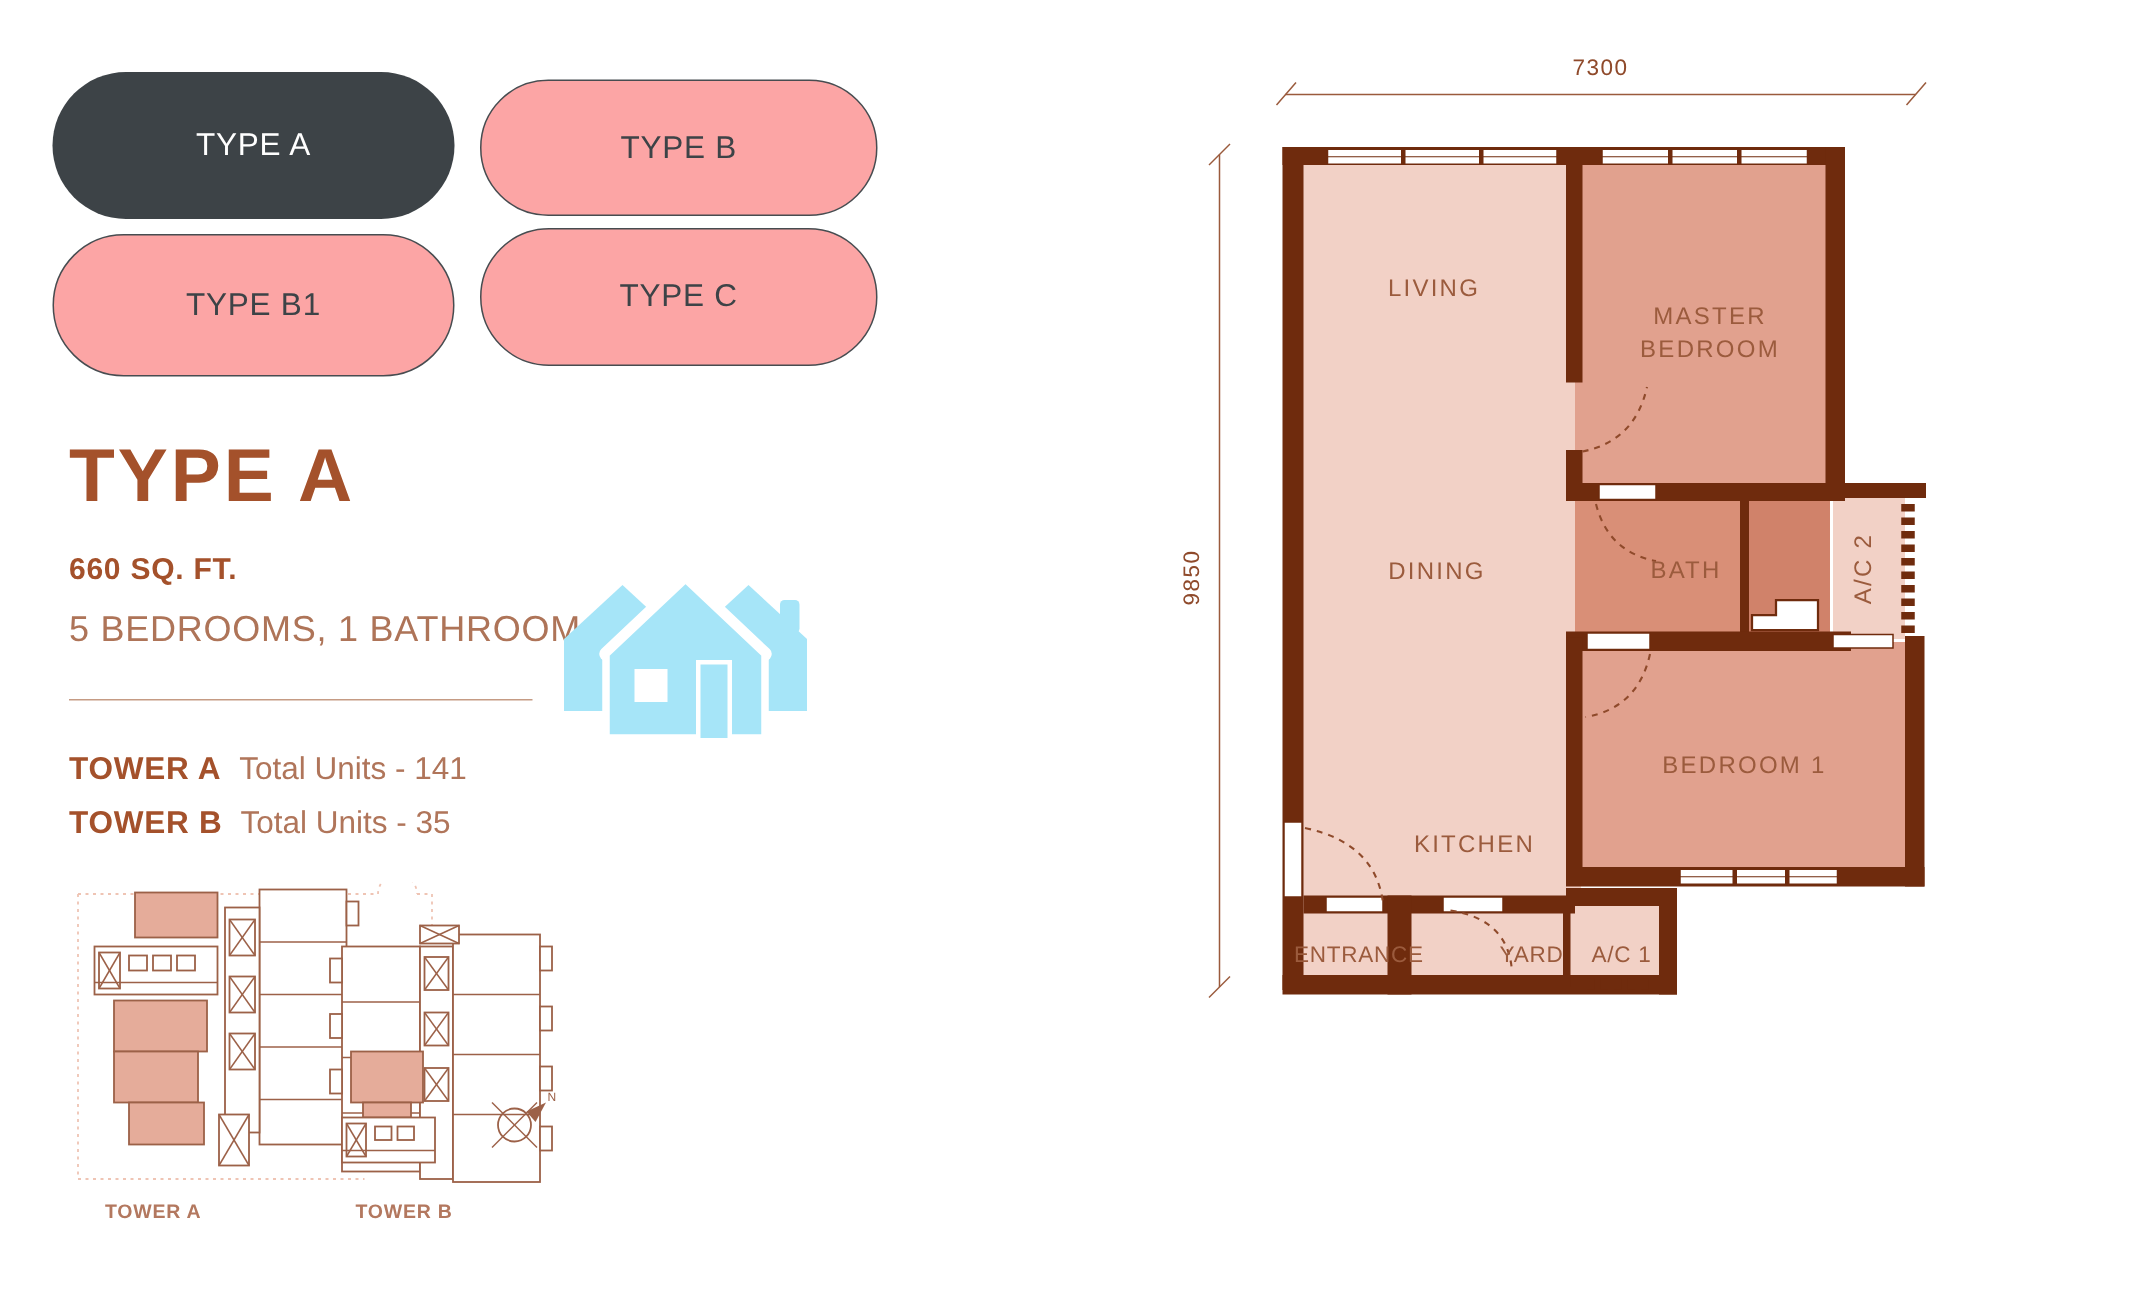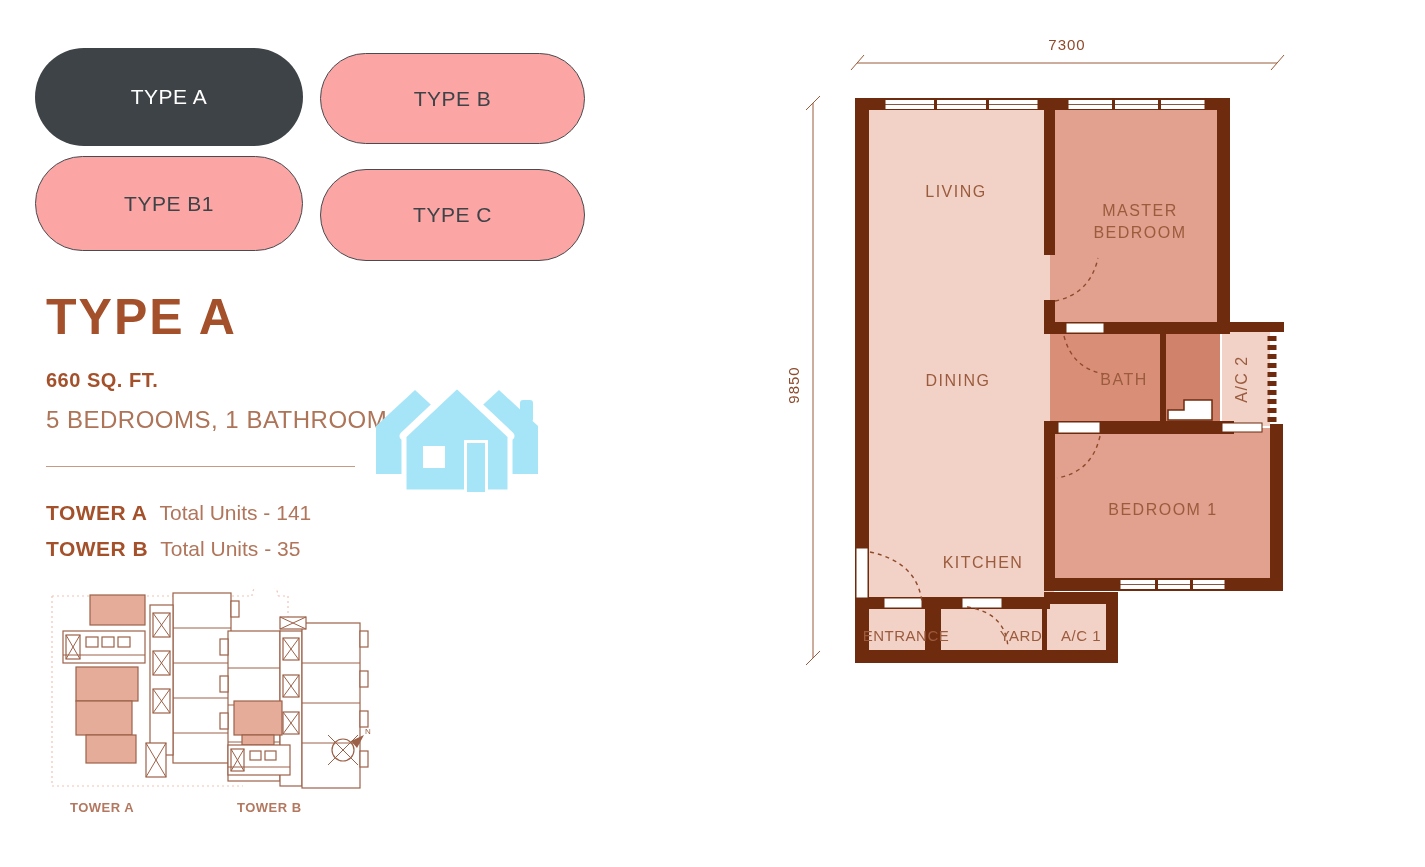--- a/index.html
+++ b/index.html
@@ -7,21 +7,21 @@
   .stage { position:relative; width:1425px; height:867px; background:#fff; overflow:hidden; }
 
   
   .pill { position:absolute; display:flex; align-items:center; justify-content:center;
           border-radius:60px; font-size:21px; letter-spacing:0.5px; color:#3d4347;
           background:#fca5a5; border:1.5px solid #474c50; cursor:pointer; }
   .pill.selected { background:#3d4347; color:#ffffff; border:none; }
   #btn-a  { left:35px;  top:48px;  width:268px; height:98px; }
   #btn-b  { left:320px; top:53px;  width:265px; height:91px; }
   #btn-b1 { left:35px;  top:156px; width:268px; height:95px; }
-  #btn-c  { left:320px; top:169px; width:265px; height:92px; }
+  #btn-c  { left:320px; top:152px; width:265px; height:92px; }
 
   
   .unit-title { position:absolute; left:46px; top:288px; font-size:50px; font-weight:800;
                 letter-spacing:2px; color:#a4512b; }
   .unit-area  { position:absolute; left:46px; top:369px; font-size:20px; font-weight:700;
                 color:#a4512b; letter-spacing:0.5px; }
   .unit-config{ position:absolute; left:46px; top:406px; font-size:24px; color:#ae7458;
                 letter-spacing:0.5px; }
   .divider    { position:absolute; left:46px; top:466px; width:309px; height:0;
                 border-top:1px solid #c59b84; }

